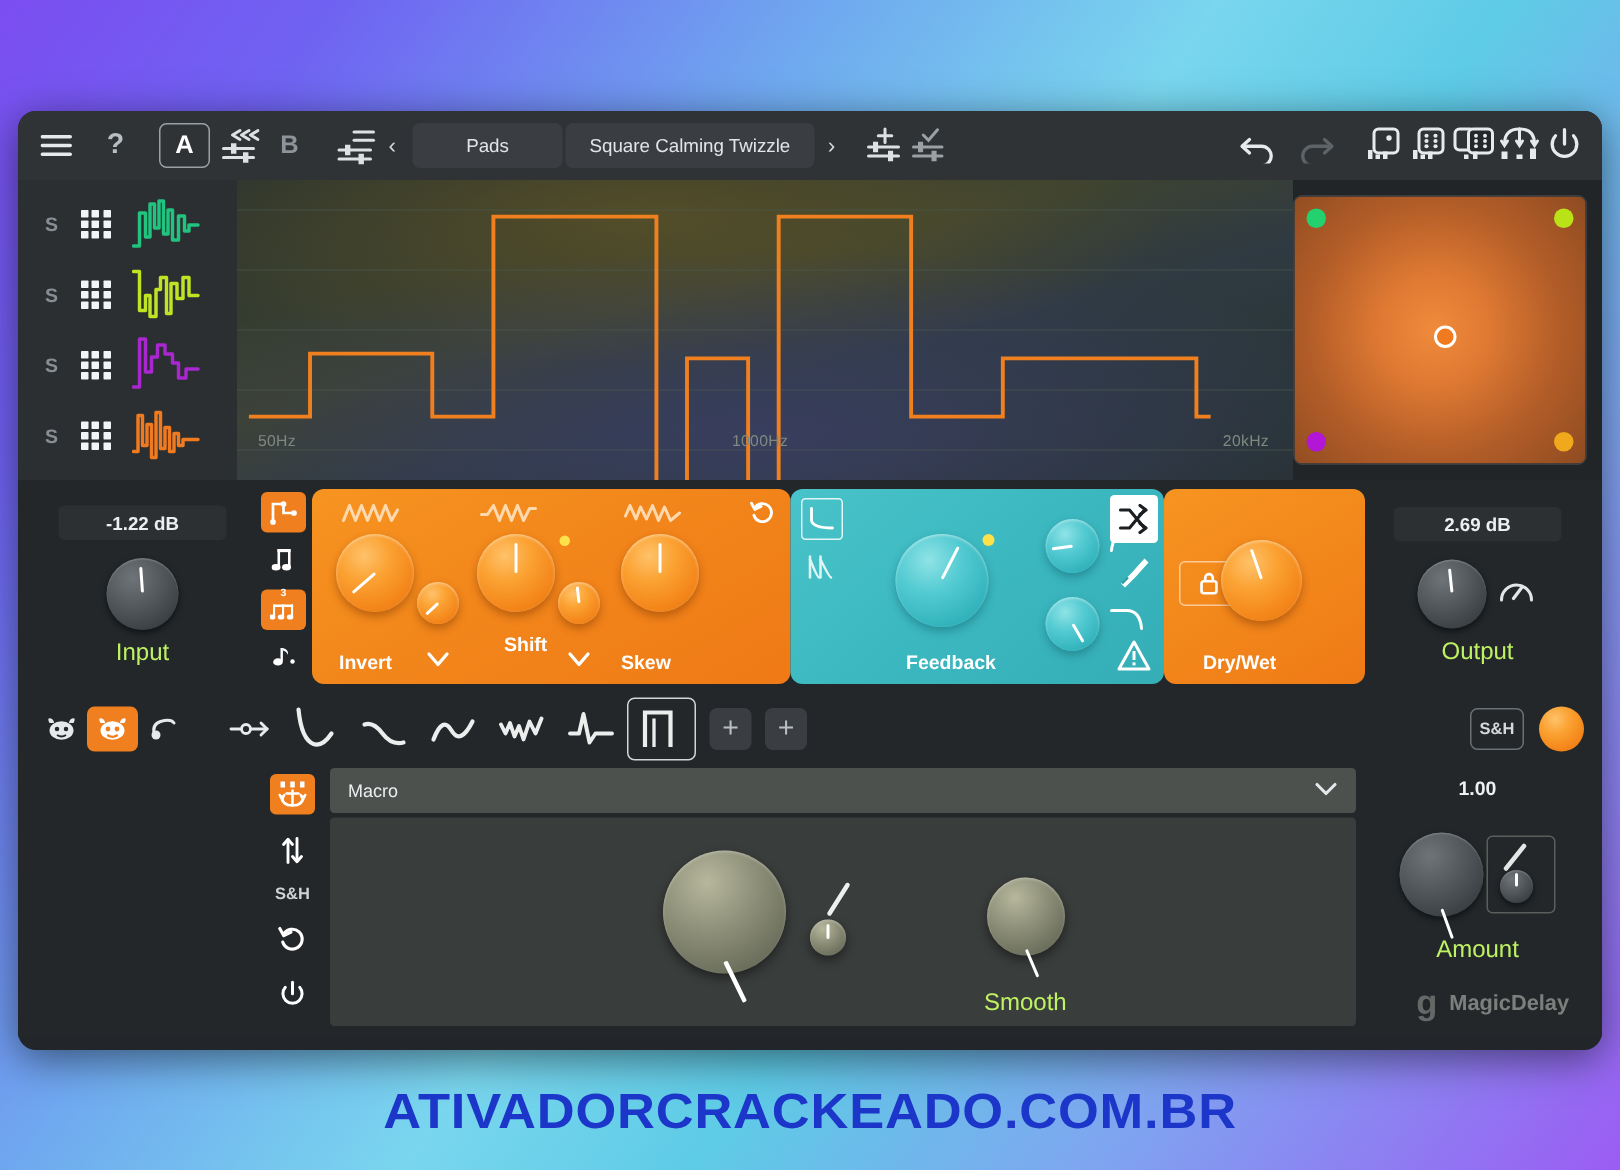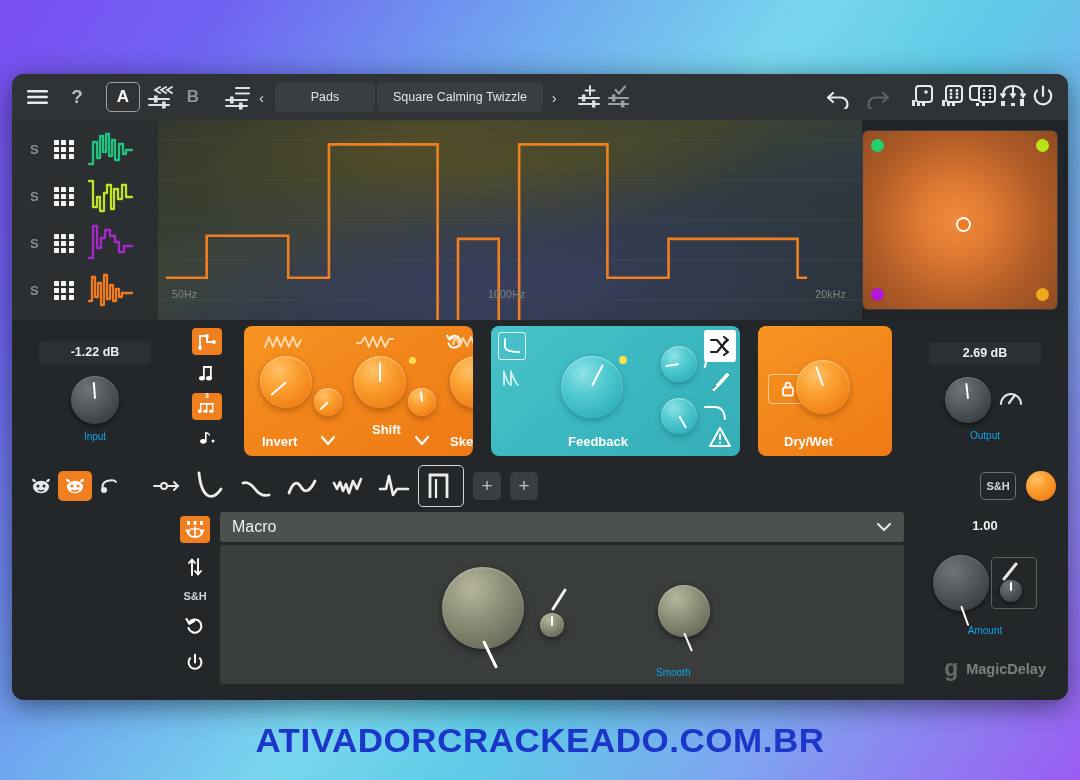--- a/index.html
+++ b/index.html
@@ -80,21 +80,21 @@
       radial-gradient(circle at 48% 50%, #f08a3b 0%, #e07a33 26%, #b35d28 62%, #8e4b21 100%);
     border:1px solid #3a3e42;
   }
   .xy .dot { position:absolute; width:13px;height:13px;border-radius:50%; cursor:pointer;}
   .xy .cursor {
     position:absolute; width:15px;height:15px;border-radius:50%;
     border:2px solid #ffffff; background:#f07a20; cursor:pointer;
   }
 
   
-  .fx-row { display:flex; height: 140px; background:#23272a; padding: 6px 8px 4px 8px; gap:18px; position:relative; z-index:3;}
+  .fx-row { display:flex; height: 140px; background:#23272a; padding: 6px 8px 4px 8px; gap:0; position:relative; z-index:3;}
   .iconcol {
     width: 38px; display:flex; flex-direction:column; align-items:center; justify-content:space-between;
     padding: 2px 0 4px 0;
   }
   .icobtn {
     width:30px;height:27px;border-radius:4px;display:flex;align-items:center;justify-content:center;
     color:#fff; cursor:pointer;
   }
   .icobtn.on { background:#ef7f1f; }
 
@@ -112,21 +112,21 @@
     background:linear-gradient(150deg,#f79420 0%,#f2861b 55%,#ef7a16 100%);
   }
   .io-panel {
     width: 150px; background:#23272a; display:flex; flex-direction:column; align-items:center; justify-content:center; gap:4px;
   }
   .val-box {
     width:112px;height:23px;background:#2c3033;border-radius:4px;
     display:flex;align-items:center;justify-content:center;
     color:#eceff1;font-size:12.5px; font-weight:700; cursor:pointer;
   }
-  .knob-label { color:#0ea5e9; font-size:10px; margin-top:3px;}
+  .knob-label { color:#bef264; font-size:16px; margin-top:3px;}
   .fx-label { color:#fff; font-size:13px; font-weight:600; }
 
   .knob { border-radius:50%; position:relative; cursor:pointer; }
   .knob.dark {
     background:radial-gradient(circle at 36% 28%, #6e7478 0%, #53585c 42%, #3b4044 78%, #303438 100%);
     box-shadow: 0 2px 4px rgba(0,0,0,.55), inset 0 1px 1px rgba(255,255,255,.18);
   }
   .knob.orange {
     background:radial-gradient(circle at 36% 28%, #ffc26a 0%, #fba233 34%, #f4861a 70%, #e07712 100%);
     box-shadow: 0 3px 6px rgba(120,50,0,.45), inset 0 1px 2px rgba(255,255,255,.45);
@@ -169,21 +169,21 @@
   }
 
   
   .macro-row { display:flex; height:180px; background:#23272a; padding: 0 8px 8px 8px; gap:6px; position:relative; z-index:3;}
   .macro-icons { width:38px; display:flex;flex-direction:column;align-items:center;justify-content:space-between; padding:4px 0 8px 0;}
   .macro-main { flex:1; display:flex; flex-direction:column; }
   .macro-header {
     height:30px; background:rgba(128,132,120,.45); border-radius:3px;
     display:flex;align-items:center;justify-content:space-between;padding:0 12px; cursor:pointer;
   }
-  .macro-header span { color:#eceff1; font-size:16px;}
+  .macro-header span { color:#eceff1; font-size:12px;}
   .macro-body { flex:1; position:relative; background:rgba(108,114,100,.30); border-radius:3px; margin-top:3px; overflow:hidden;}
   .amount-panel { width:150px; display:flex;flex-direction:column;align-items:center; padding-top:6px;}
   .brand { position:absolute; right:22px; bottom:12px; display:flex;align-items:center;gap:8px; opacity:.55;}
   .brand .g { color:#9aa09a; font-size:23px; font-weight:700; line-height:1;}
   .brand .bn { color:#c3c9c2; font-size:14.5px; font-weight:700;}
 
   
   .watermark {
     position:absolute; left:0; right:0; top:722px;
     text-align:center; font-size:33px; font-weight:900;

